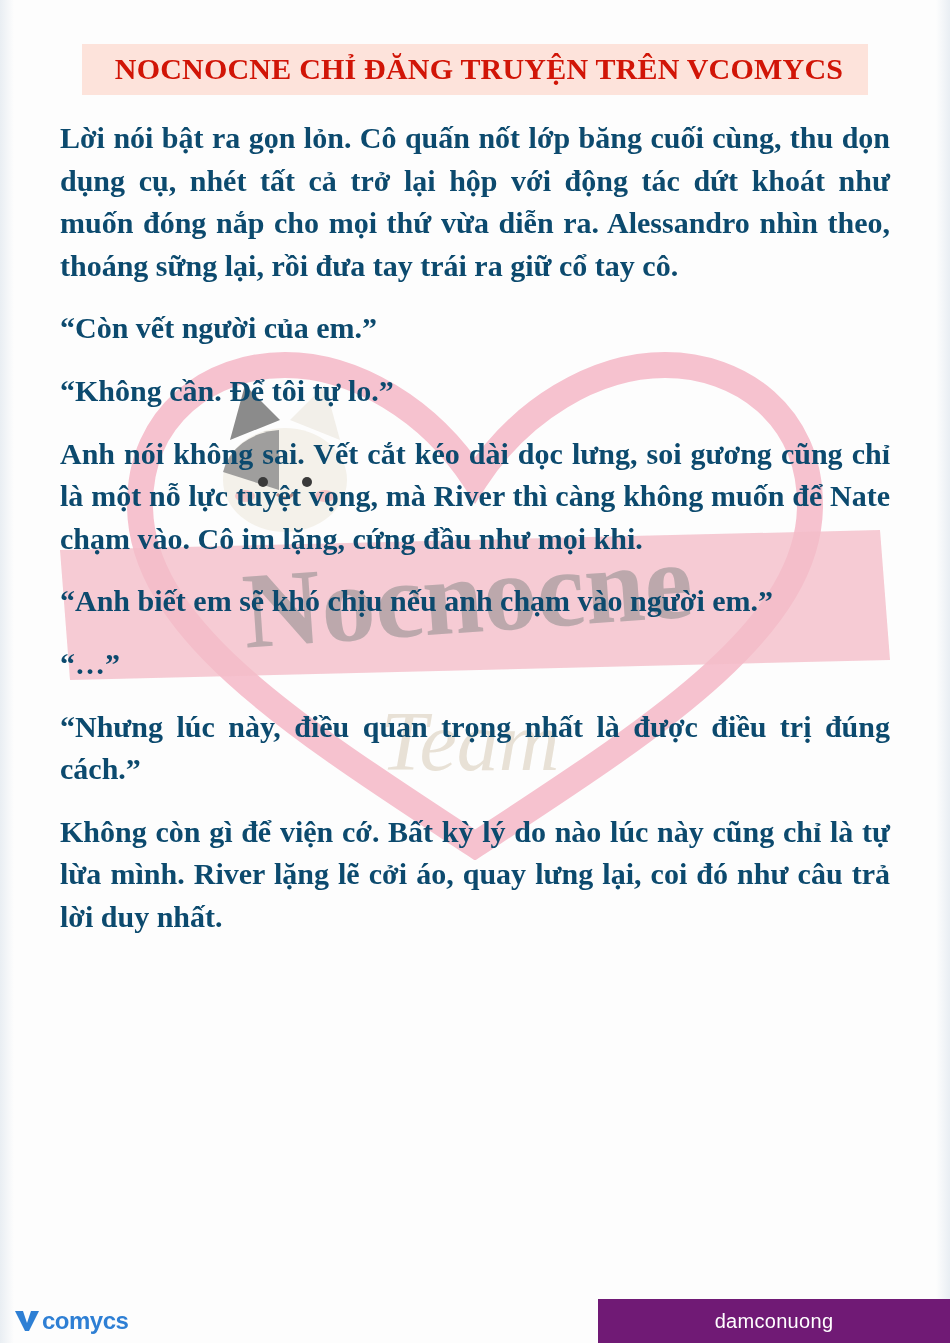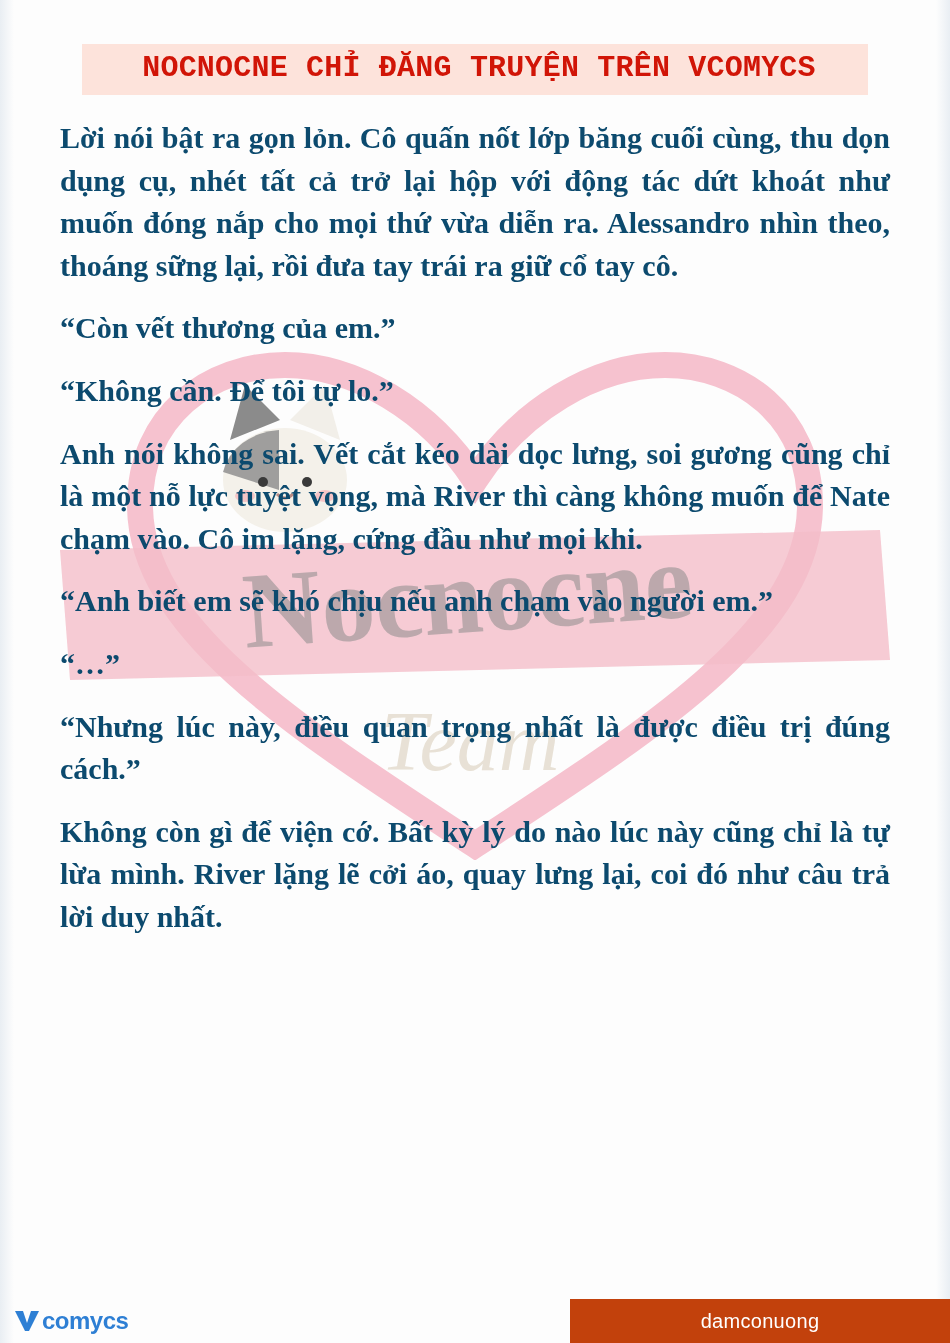--- a/index.html
+++ b/index.html
@@ -59,21 +59,21 @@
   .banner {
     text-align: center;
     background: #fde3db;
     color: #d11507;
     font-weight: bold;
     font-size: 30px;
     letter-spacing: 0.2px;
     padding: 8px 6px 10px 14px;
     margin: 0 22px 22px 22px;
     line-height: 1.1;
-    font-family: Liberation Mono, monospace;
+    font-family: Liberation Serif, serif;
   }
   p.para {
     font-size: 30px;
     line-height: 1.42;
     margin: 0 0 20px 0;
     color: #0c4a6e;
     font-weight: bold;
     text-align: justify;
     text-justify: inter-word;
     font-family: "Liberation Serif", serif;
@@ -108,26 +108,26 @@
     display: inline-block;
     width: 26px;
     height: 22px;
     margin-right: 2px;
     position: relative;
   }
   .logo-mark svg { display:block; }
   .footer-right {
     height: 44px;
     min-width: 300px;
-    background: #c2410c;
+    background: #701a75;
     color: #ffffff;
     display: flex;
     align-items: center;
     justify-content: center;
-    padding: 0 40px;
+    padding: 0 26px;
     font-family: "Liberation Sans", sans-serif;
     font-size: 20px;
     letter-spacing: 0.3px;
   }
 </style>
 </head>
 <body>
 
 <div class="page">
 
@@ -154,21 +154,21 @@
 
       <text x="470" y="470" text-anchor="middle" font-family="Liberation Serif, serif" font-size="84" font-style="italic" fill="#e7e0d4" opacity="0.95">Team</text>
     </svg>
   </div>
 
   <div class="content">
 
     <div class="banner">NOCNOCNE CHỈ ĐĂNG TRUYỆN TRÊN VCOMYCS</div>
 
     <p class="para">Lời nói bật ra gọn lỏn. Cô quấn nốt lớp băng cuối cùng, thu dọn dụng cụ, nhét tất cả trở lại hộp với động tác dứt khoát như muốn đóng nắp cho mọi thứ vừa diễn ra. Alessandro nhìn theo, thoáng sững lại, rồi đưa tay trái ra giữ cổ tay cô.</p>
-    <p class="para last-line-left">“Còn vết thương của em.”</p>
+    <p class="para last-line-left">“Còn vết người của em.”</p>
     <p class="para last-line-left">“Không cần. Để tôi tự lo.”</p>
     <p class="para">Anh nói không sai. Vết cắt kéo dài dọc lưng, soi gương cũng chỉ là một nỗ lực tuyệt vọng, mà River thì càng không muốn để Nate chạm vào. Cô im lặng, cứng đầu như mọi khi.</p>
     <p class="para last-line-left">“Anh biết em sẽ khó chịu nếu anh chạm vào người em.”</p>
     <p class="para last-line-left">“…”</p>
     <p class="para">“Nhưng lúc này, điều quan trọng nhất là được điều trị đúng cách.”</p>
     <p class="para">Không còn gì để viện cớ. Bất kỳ lý do nào lúc này cũng chỉ là tự lừa mình. River lặng lẽ cởi áo, quay lưng lại, coi đó như câu trả lời duy nhất.</p>
 
   </div>
 
   <div class="footer">

